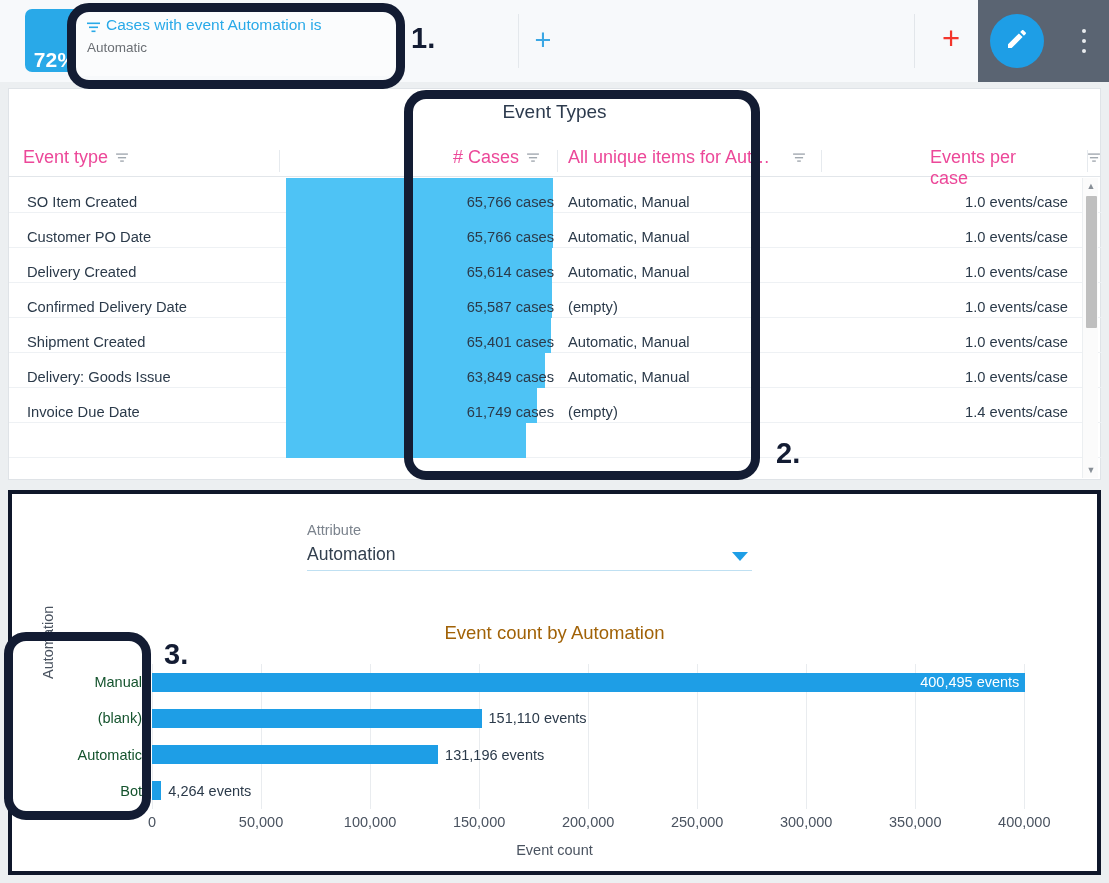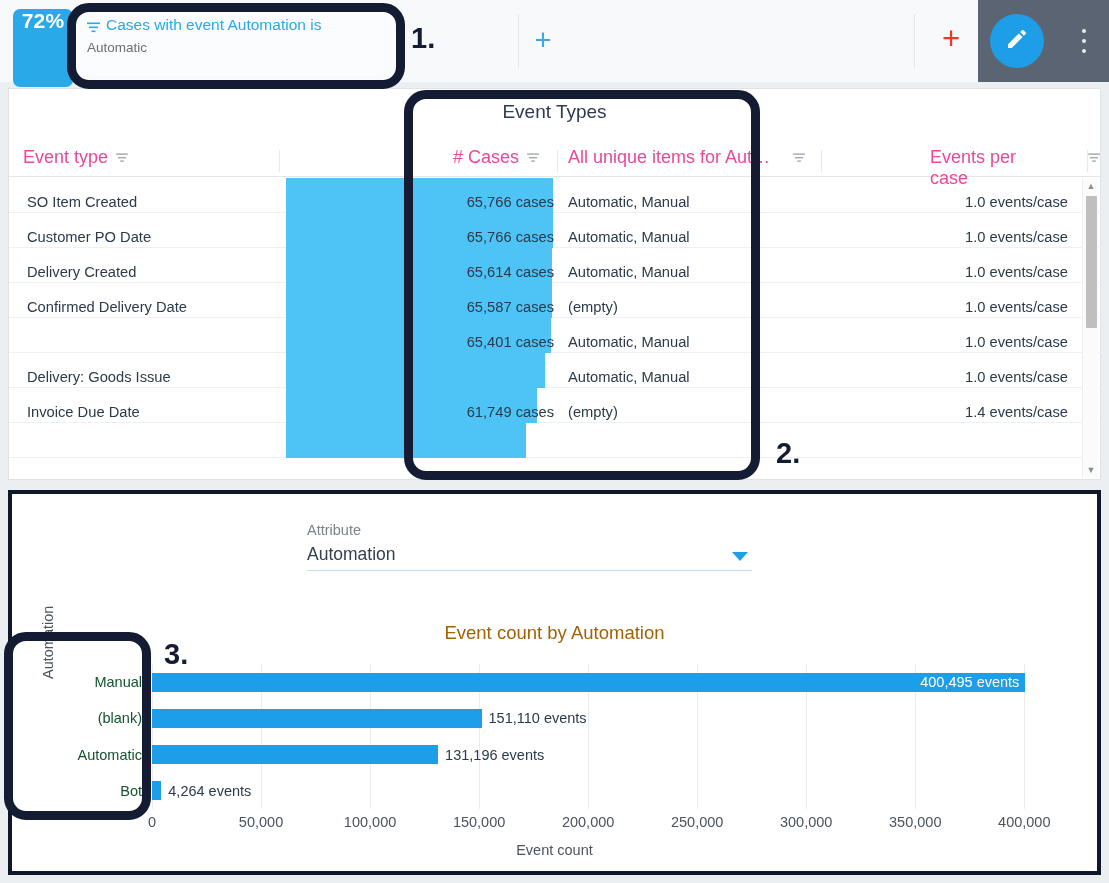--- a/index.html
+++ b/index.html
@@ -18,23 +18,23 @@
   }
   .topbar-white {
     position: absolute; left: 0; top: 0; width: 978px; height: 82px;
     background: #f7f9fb;
   }
   .topbar-dark {
     position: absolute; left: 978px; top: 0; width: 131px; height: 82px;
     background: #5a6472;
   }
   .kpi-badge {
-    position: absolute; left: 13px; top: 9px; width: 60px; height: 78px;
+    position: absolute; left: 25px; top: 9px; width: 60px; height: 63px;
     background: #29a9e8; border-radius: 7px;
-    display: flex; align-items: flex-start; justify-content: center;
+    display: flex; align-items: flex-end; justify-content: center;
     color: #fff; font-size: 21px; font-weight: bold;
     letter-spacing: .2px;
   }
   .filter-card {
     position: absolute; left: 75px; top: 7px; width: 322px; height: 69px;
     background: #fbfcfd;
     border-radius: 3px;
     padding: 8px 12px 0 12px;
   }
   .filter-title {
@@ -327,27 +327,29 @@
         </div>
         <div class="trow">
           <div class="bar-fill" style="left: 277px; width: 266.199px;"></div>
           <div class="cell cell-evtype" style="left: 18px;">Confirmed Delivery Date</div>
           <div class="cell cell-cases" style="left: 380px; width: 165px;">65,587 cases</div>
           <div class="cell cell-items" style="left: 559px;">(empty)</div>
           <div class="cell cell-epc" style="left: 830px; width: 229px;">1.0 events/case</div>
         </div>
         <div class="trow">
           <div class="bar-fill" style="left: 277px; width: 265.398px;"></div>
+          <div class="cell cell-evtype" style="left: 18px;">Shipment Created</div>
           <div class="cell cell-cases" style="left: 380px; width: 165px;">65,401 cases</div>
           <div class="cell cell-items" style="left: 559px;">Automatic, Manual</div>
           <div class="cell cell-epc" style="left: 830px; width: 229px;">1.0 events/case</div>
         </div>
         <div class="trow">
           <div class="bar-fill" style="left: 277px; width: 259.257px;"></div>
           <div class="cell cell-evtype" style="left: 18px;">Delivery: Goods Issue</div>
+          <div class="cell cell-cases" style="left: 380px; width: 165px;">63,849 cases</div>
           <div class="cell cell-items" style="left: 559px;">Automatic, Manual</div>
           <div class="cell cell-epc" style="left: 830px; width: 229px;">1.0 events/case</div>
         </div>
         <div class="trow">
           <div class="bar-fill" style="left: 277px; width: 250.713px;"></div>
           <div class="cell cell-evtype" style="left: 18px;">Invoice Due Date</div>
           <div class="cell cell-cases" style="left: 380px; width: 165px;">61,749 cases</div>
           <div class="cell cell-items" style="left: 559px;">(empty)</div>
           <div class="cell cell-epc" style="left: 830px; width: 229px;">1.4 events/case</div>
         </div>

